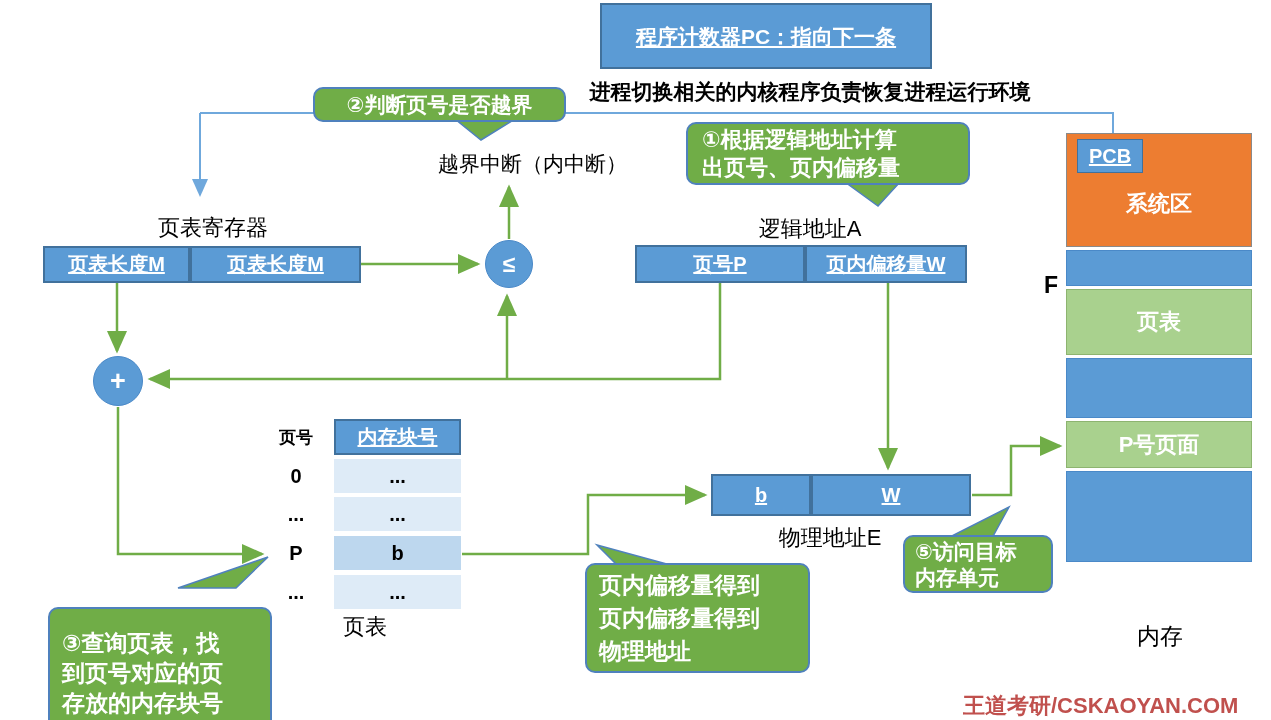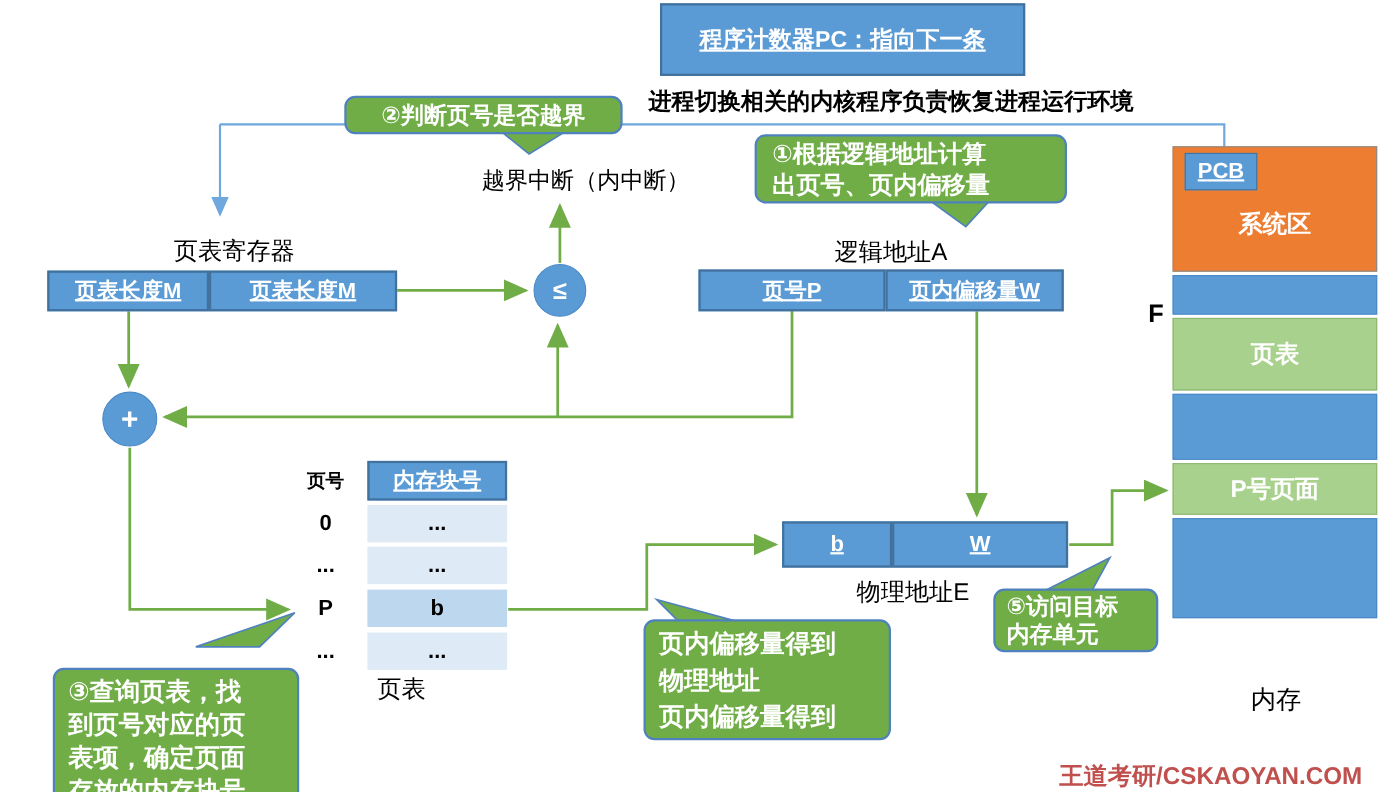--- a/index.html
+++ b/index.html
@@ -98,32 +98,31 @@
 <div class="abs cell cell2 hl" style="left:334px;top:536px;width:127px;height:34px;font-size:20px;">b</div>
 
 <div class="abs cell" style="left:268px;top:575px;width:56px;height:34px;font-size:20px;">...</div>
 <div class="abs cell cell2" style="left:334px;top:575px;width:127px;height:34px;font-size:20px;">...</div>
 
 <div class="abs lbl" style="left:330px;top:614px;width:70px;height:26px;font-size:22px;">页表</div>
 
 <div class="abs callout" style="left:48px;top:584px;width:224px;height:132px;font-size:23px;line-height:30px;padding-left:12px;margin-top:23px;">
   <span class="ln">③查询页表，找</span>
   <span class="ln">到页号对应的页</span>
-  <span class="ln">表项，确定页面</span>
   <span class="ln">存放的内存块号</span>
 </div>
 
 <div class="abs bluebox" style="left:711px;top:474px;width:100px;height:42px;font-size:20px;">b</div>
 <div class="abs bluebox" style="left:811px;top:474px;width:160px;height:42px;font-size:20px;">W</div>
 <div class="abs lbl" style="left:765px;top:525px;width:130px;height:26px;font-size:22px;">物理地址E</div>
 
 <div class="abs callout" style="left:585px;top:563px;width:225px;height:110px;font-size:23px;line-height:33px;padding-left:12px;">
   <span class="ln">页内偏移量得到</span>
+  <span class="ln">页内偏移量得到</span>
   <span class="ln">物理地址</span>
-  <span class="ln">页内偏移量得到</span>
 </div>
 
 <div class="abs callout" style="left:903px;top:535px;width:150px;height:58px;font-size:21px;line-height:26px;padding-left:10px;justify-content:flex-end;">
   <span class="ln">⑤访问目标</span>
   <span class="ln">内存单元</span>
 </div>
 
 <div class="abs memcol" style="left:1066px;top:133px;width:186px;">
   <div class="mblock m-orange" style="height:114px;">
     <div class="abs bluebox" style="left:10px;top:5px;width:66px;height:34px;font-size:20px;border-width:1.5px;">PCB</div>

